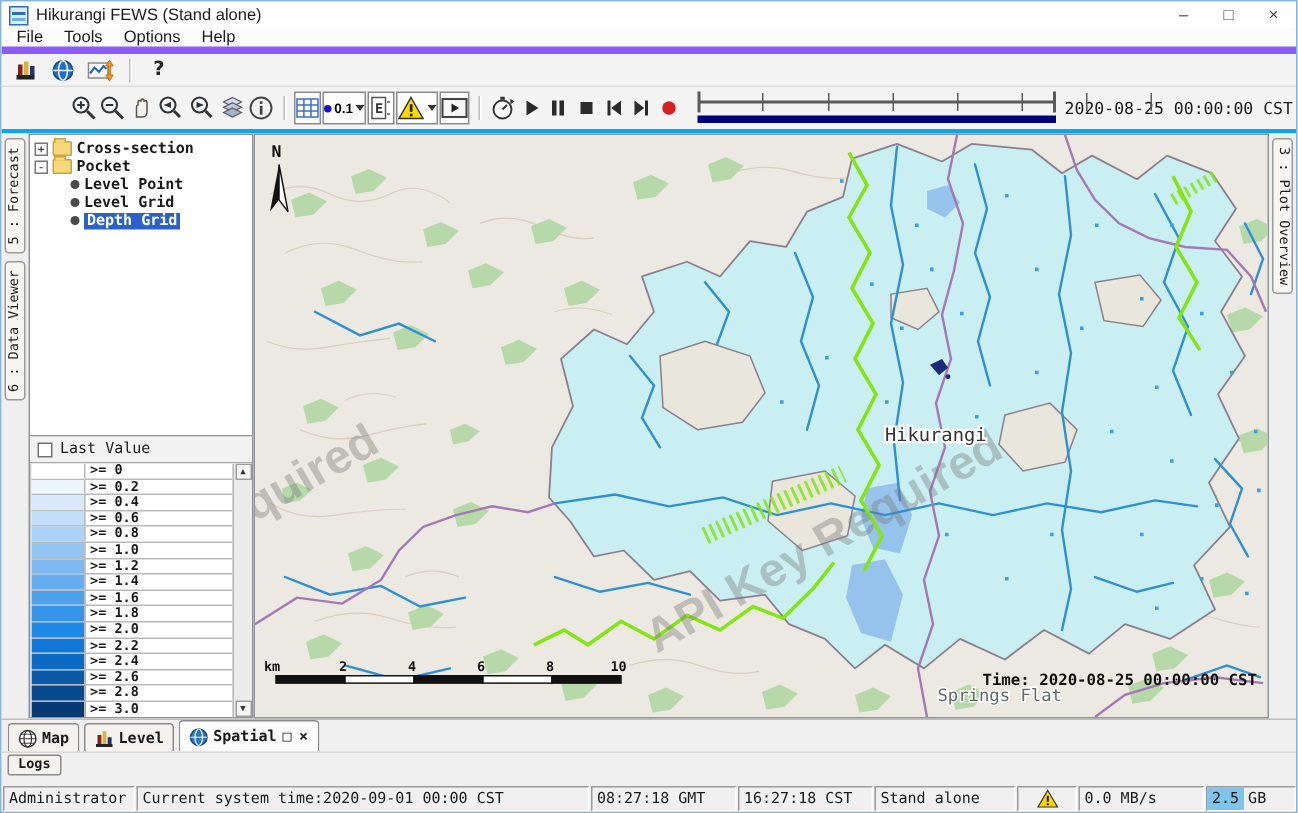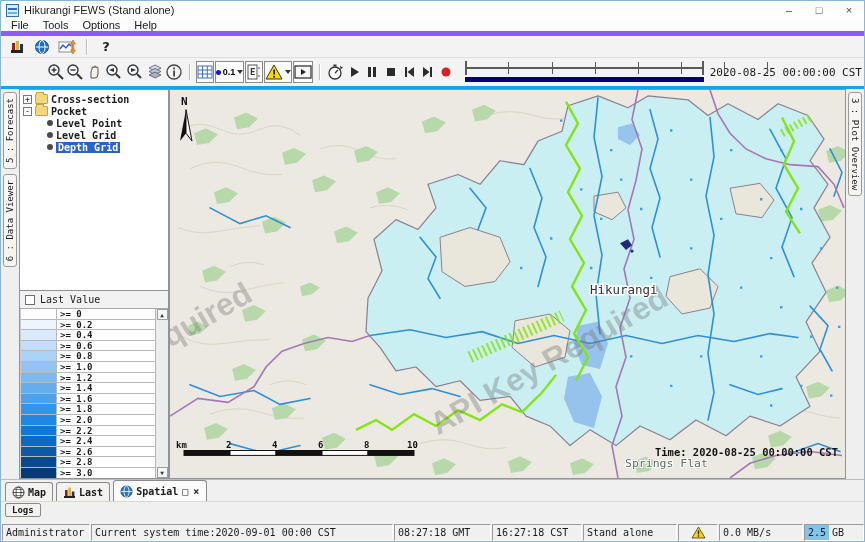--- a/index.html
+++ b/index.html
@@ -492,21 +492,21 @@
     </svg>
     <span>Map</span>
   </div>
   <div class="btab">
     <svg width="13" height="13">
       <rect x="1" y="10" width="11" height="2" fill="#222"></rect>
       <rect x="2" y="4" width="2.6" height="6" fill="#8c2020"></rect>
       <rect x="5.4" y="1.5" width="2.6" height="8.5" fill="#d8b23c"></rect>
       <rect x="8.8" y="5.5" width="2.6" height="4.5" fill="#24306e"></rect>
     </svg>
-    <span>Last</span>
+    <span>Level</span>
   </div>
   <div class="btab active">
     <svg width="13" height="13">
       <circle cx="6.5" cy="6.5" r="5.5" fill="#2a78c8" stroke="#14488a"></circle>
       <ellipse cx="6.5" cy="6.5" rx="2.5" ry="5.5" fill="none" stroke="#fff" stroke-width="0.8"></ellipse>
       <line x1="1" y1="6.5" x2="12" y2="6.5" stroke="#fff" stroke-width="0.8"></line>
     </svg>
     <span>Spatial</span>
     <span class="tab-ctl">□</span>
     <span class="tab-ctl">×</span>

